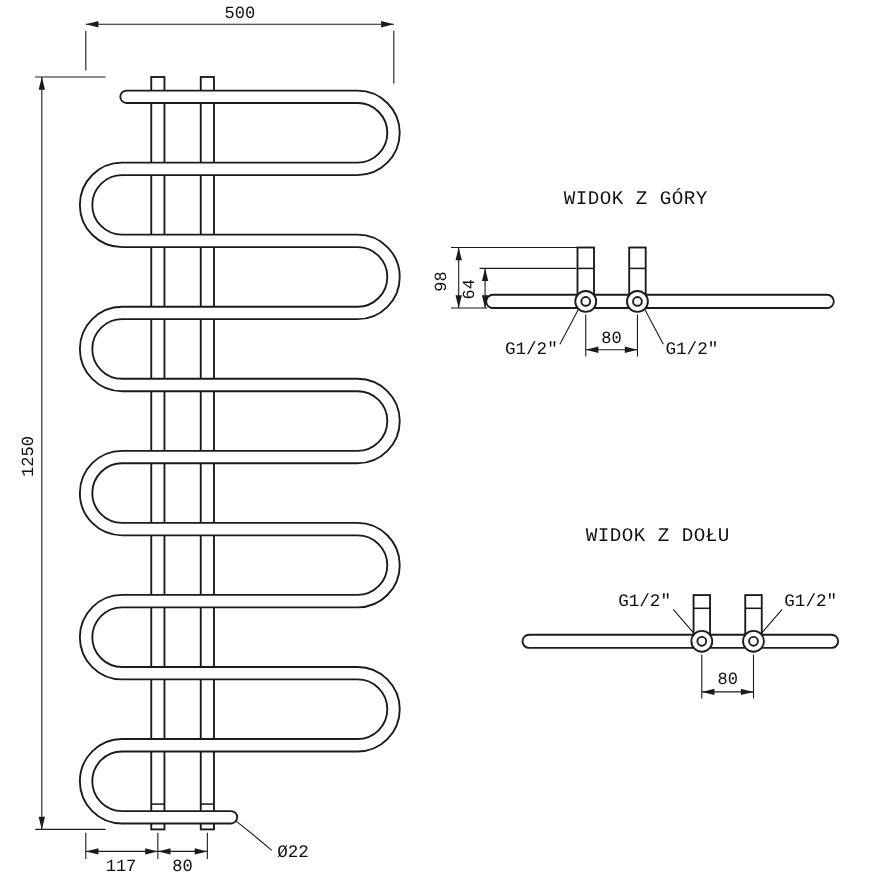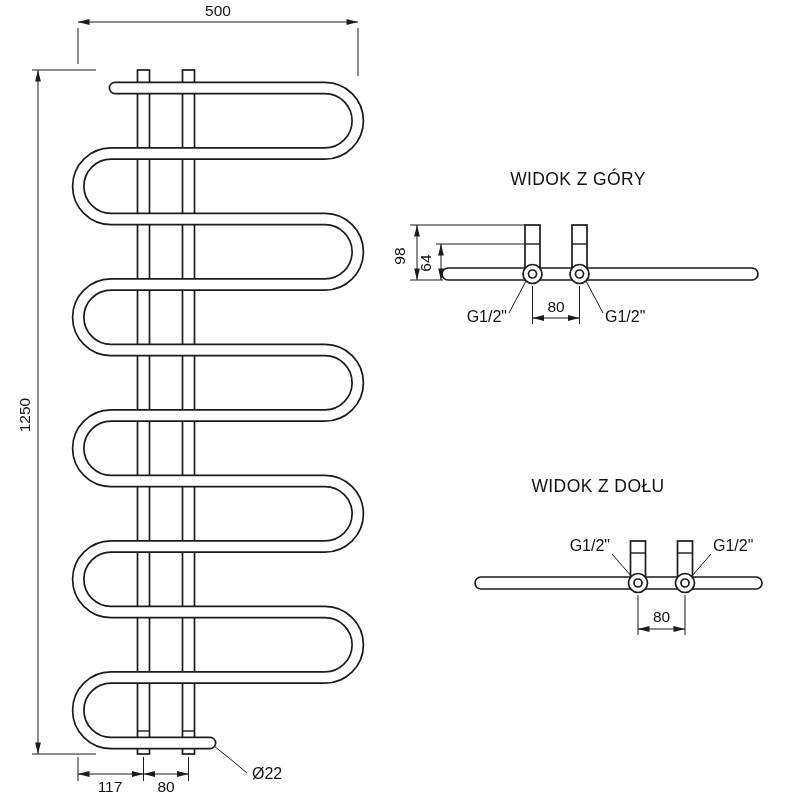--- a/index.html
+++ b/index.html
@@ -1,16 +1,16 @@
 <!DOCTYPE html>
 <html><head>
 <meta charset="utf-8">
 <style>
   html,body{margin:0;padding:0;background:#ffffff;}
-  .page{width:800px;height:800px;background:#fff;position:relative;font-family:Liberation Sans, sans-serif;overflow:hidden;}
+  .page{width:800px;height:800px;background:#fff;position:relative;font-family:Liberation Mono, monospace;overflow:hidden;}
   svg{display:block;}
   .fillw{fill:#ffffff;stroke:#1b1b1b;stroke-width:1.7;}
   .tube-black{fill:none;stroke:#1b1b1b;stroke-width:13;stroke-linecap:round;stroke-linejoin:round;}
   .tube-white{fill:none;stroke:#ffffff;stroke-width:9.6;stroke-linecap:round;stroke-linejoin:round;}
   .thin{fill:none;stroke:#1b1b1b;stroke-width:1;}
   .dimline{fill:none;stroke:#1b1b1b;stroke-width:1;}
   .tick{fill:none;stroke:#1b1b1b;stroke-width:1.4;}
   text{fill:#111111;}
   .dim-text{font-size:15.5px;}
   .label-text{font-size:16px;}

